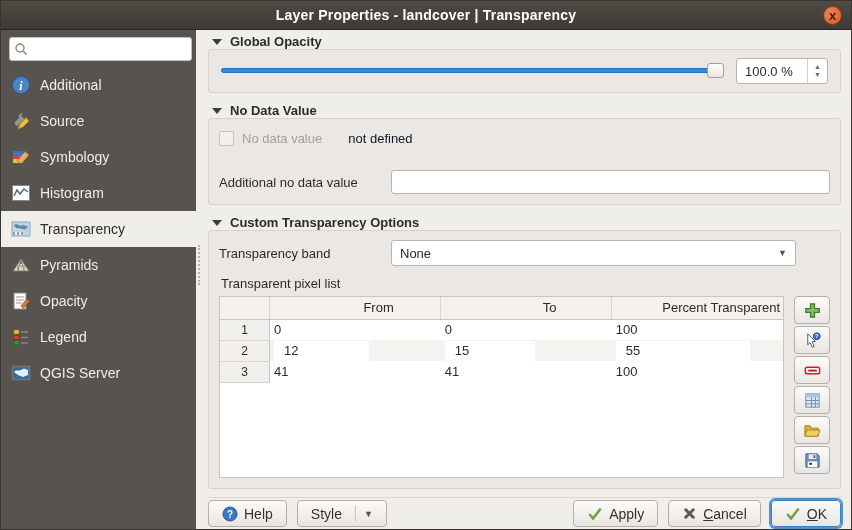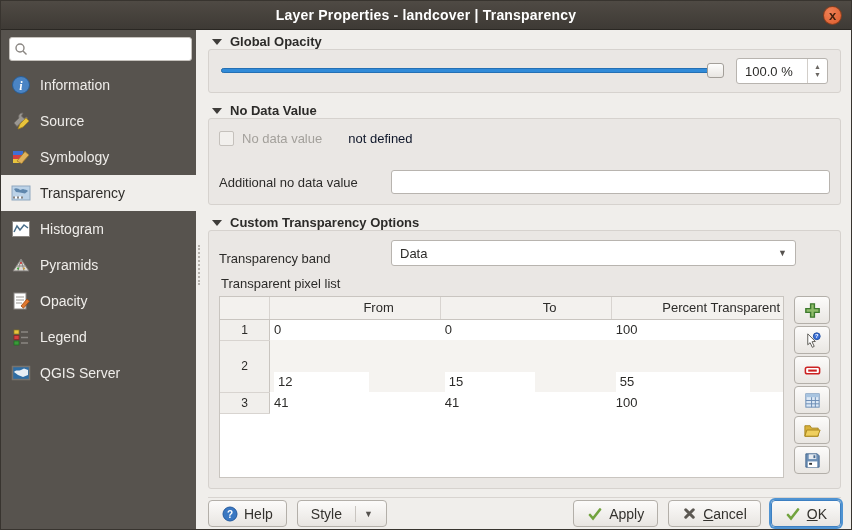--- a/index.html
+++ b/index.html
@@ -40,36 +40,36 @@
   .nodata-inner{padding:9px 10px 10px 10px;}
   .check-row{display:flex;align-items:center;height:20px;}
   .checkbox{width:15px;height:15px;background:#f2f0ed;border:1px solid #c5c1bc;border-radius:2px;margin-right:8px;}
   .dis-label{color:#a3a09b;font-size:13px;}
   .dis-status{color:#0f172a;font-size:13px;margin-left:26px;}
   .addnd-row{display:flex;align-items:center;margin-top:22px;}
   .field-label{flex:0 0 172px;font-size:13px;color:#2c2b29;}
   .text-input{flex:1;height:24px;background:#fff;border:1px solid #b8b4af;border-radius:3px;padding:0 6px;font-size:13px;outline:none;}
   
   .custom-inner{padding:9px 10px 10px 10px;}
-  .band-row{display:flex;align-items:flex-end;}
+  .band-row{display:flex;align-items:center;}
   .combo{flex:1;height:26px;margin-right:34px;background:#fff;border:1px solid #b8b4af;border-radius:3px;display:flex;align-items:center;padding:0 8px;font-size:13px;color:#2c2b29;cursor:pointer;}
   .combo .combo-text{flex:1;}
   .combo .combo-arrow{color:#55524e;font-size:9px;}
   .pixel-label{margin:10px 0 5px 2px;font-size:13px;color:#2c2b29;}
   .table-row-area{display:flex;gap:10px;}
   .table-wrap{flex:1;height:182px;background:#fff;border:1px solid #c9c5c0;overflow:hidden;}
   table.pixel-table{width:100%;border-collapse:collapse;font-size:13px;color:#2c2b29;table-layout:fixed;}
   .pixel-table th{font-weight:normal;background:#f3f1ee;border-bottom:1px solid #c9c5c0;border-right:1px solid #d8d4d0;height:22px;text-align:center;padding-left:48px;}
   .pixel-table th:last-child{border-right:none;}
   .pixel-table th.corner{width:19px;}
   .pixel-table td{height:21px;padding:0 0 0 4px;}
   .pixel-table td.rownum{background:#f1efec;border-right:1px solid #c9c5c0;border-bottom:1px solid #d8d4d0;text-align:center;padding:0;font-size:12px;}
   .pixel-table tr.alt td{background:#f5f3f0;}
   .pixel-table tr.alt td.rownum{background:#f1efec;}
-  .editbox{display:block;background:#fff;height:20px;line-height:20px;padding-left:4px;margin-top:32px;}
+  .editbox{display:block;background:#fff;height:20px;line-height:20px;padding-left:10px;}
   .w57{width:57%;} .w54{width:54%;} .w80{width:80%;}
   .tool-col{flex:0 0 36px;display:flex;flex-direction:column;gap:2px;}
   .icon-btn{height:28px;border:1px solid #b3afa9;border-radius:4px;background:linear-gradient(#fcfbfa,#e9e6e2);display:flex;align-items:center;justify-content:center;cursor:pointer;}
   
   .footer{margin-top:8px;border-top:1px solid #d8d4d0;flex:1;display:flex;align-items:center;gap:10px;padding:2px 0 2px 0;}
   .btn{height:27px;border:1px solid #b3afa9;border-radius:4px;background:linear-gradient(#fcfbfa,#e8e5e1);display:inline-flex;align-items:center;gap:6px;padding:0 13px;font-size:14px;color:#34322e;cursor:pointer;white-space:nowrap;}
   .btn .u{text-decoration:underline;}
   .btn.default{box-shadow:0 0 0 2px #4f93d2;border-color:#3d7fc1;}
   .style-arrow{color:#55524e;font-size:9px;margin-left:7px;padding-left:8px;border-left:1px solid #c9c5c0;height:16px;display:flex;align-items:center;}
   .spacer{flex:1;}
@@ -95,61 +95,61 @@
             <line x1="10" y1="10" x2="13.5" y2="13.5" stroke="#8a8682" stroke-width="1.4"></line>
           </svg>
         <input placeholder="" style="">
       </div>
       <div class="side-items">
         <div class="side-item">
           <svg width="20" height="20" viewBox="0 0 20 20">
               <circle cx="10" cy="10" r="8.5" fill="#4a84c4" stroke="#2a5c91"></circle>
               <text x="10" y="14.5" font-size="12" font-style="italic" font-weight="bold" fill="#fff" text-anchor="middle" font-family="serif">i</text>
             </svg>
-          <span>Information</span>
+          <span>Additional</span>
         </div>
         <div class="side-item">
           <svg width="20" height="20" viewBox="0 0 20 20">
               <path d="M3 12 L8 7 C7 4 9 2 12 2 L10.5 5 L13 7.5 L16 6 C17 9 14 11 11.5 10 L6 15.5 Z" fill="#9a9792" stroke="#6e6a66" stroke-width="0.8"></path>
               <path d="M7 18 L9 13 L15 7 L18 10 L12 16 Z" fill="#e8c43c" stroke="#a8861e" stroke-width="0.8"></path>
             </svg>
           <span>Source</span>
         </div>
         <div class="side-item">
           <svg width="20" height="20" viewBox="0 0 20 20">
               <rect x="2" y="4" width="10" height="4" fill="#3f6fd4"></rect>
               <rect x="2" y="8" width="10" height="4" fill="#d43f3f"></rect>
               <rect x="2" y="12" width="10" height="4" fill="#e8c43c"></rect>
               <path d="M6 14 L14 4.5 L18 8 L10.5 16.5 Z" fill="#e0b25c" stroke="#a07828" stroke-width="0.8"></path>
             </svg>
           <span>Symbology</span>
+        </div>
+        <div class="side-item">
+          <svg width="20" height="20" viewBox="0 0 20 20">
+              <rect x="1.5" y="2.5" width="17" height="15" fill="#fff" stroke="#8a8682"></rect>
+              <polyline points="3,13 6,7 9,11 13,6 17,9" fill="none" stroke="#4a6e8a" stroke-width="1.5"></polyline>
+            </svg>
+          <span>Histogram</span>
         </div>
         <div class="side-item selected">
           <svg width="20" height="20" viewBox="0 0 20 20">
               <rect x="1" y="3" width="18" height="14" fill="#bcd3e8" stroke="#8fa8c0"></rect>
               <path d="M3 6 C5 4.5 8 6 9 7 L12 6 C14 7 16 6.5 17 8 L14 10.5 L9 9.5 L5 9 Z" fill="#5f87ad"></path>
               <g>
                 <rect x="2" y="13.5" width="2" height="2" fill="#8a8682"></rect>
                 <rect x="6" y="13.5" width="2" height="2" fill="#8a8682"></rect>
                 <rect x="10" y="13.5" width="2" height="2" fill="#8a8682"></rect>
                 <rect x="4" y="13.5" width="2" height="2" fill="#fff"></rect>
                 <rect x="8" y="13.5" width="2" height="2" fill="#fff"></rect>
               </g>
             </svg>
           <span>Transparency</span>
         </div>
         <div class="side-item">
           <svg width="20" height="20" viewBox="0 0 20 20">
-              <rect x="1.5" y="2.5" width="17" height="15" fill="#fff" stroke="#8a8682"></rect>
-              <polyline points="3,13 6,7 9,11 13,6 17,9" fill="none" stroke="#4a6e8a" stroke-width="1.5"></polyline>
-            </svg>
-          <span>Histogram</span>
-        </div>
-        <div class="side-item">
-          <svg width="20" height="20" viewBox="0 0 20 20">
               <path d="M10 4 L18 16 L2 16 Z" fill="#dcd9d4" stroke="#7a7672"></path>
               <path d="M10 4 L13 16 M10 4 L7 16 M5.5 11 L14.5 11" stroke="#8a8682" fill="none"></path>
               <circle cx="10" cy="8" r="1" fill="#c33"></circle>
               <circle cx="7" cy="13.5" r="1" fill="#3a3"></circle>
               <circle cx="13" cy="13.5" r="1" fill="#c93"></circle>
             </svg>
           <span>Pyramids</span>
         </div>
         <div class="side-item">
           <svg width="20" height="20" viewBox="0 0 20 20">
@@ -229,21 +229,21 @@
 
       <div class="section-header">
         <span class="tri"></span>
         <span>Custom Transparency Options</span>
       </div>
       <div class="frame">
         <div class="custom-inner">
           <div class="band-row">
             <span class="field-label">Transparency band</span>
             <div class="combo">
-              <span class="combo-text">Data</span>
+              <span class="combo-text">None</span>
               <span class="combo-arrow">▼</span>
             </div>
           </div>
           <div class="pixel-label">Transparent pixel list</div>
           <div class="table-row-area">
             <div class="table-wrap">
               <table class="pixel-table">
                 <thead>
                   <tr>
                     <th class="corner"></th>

